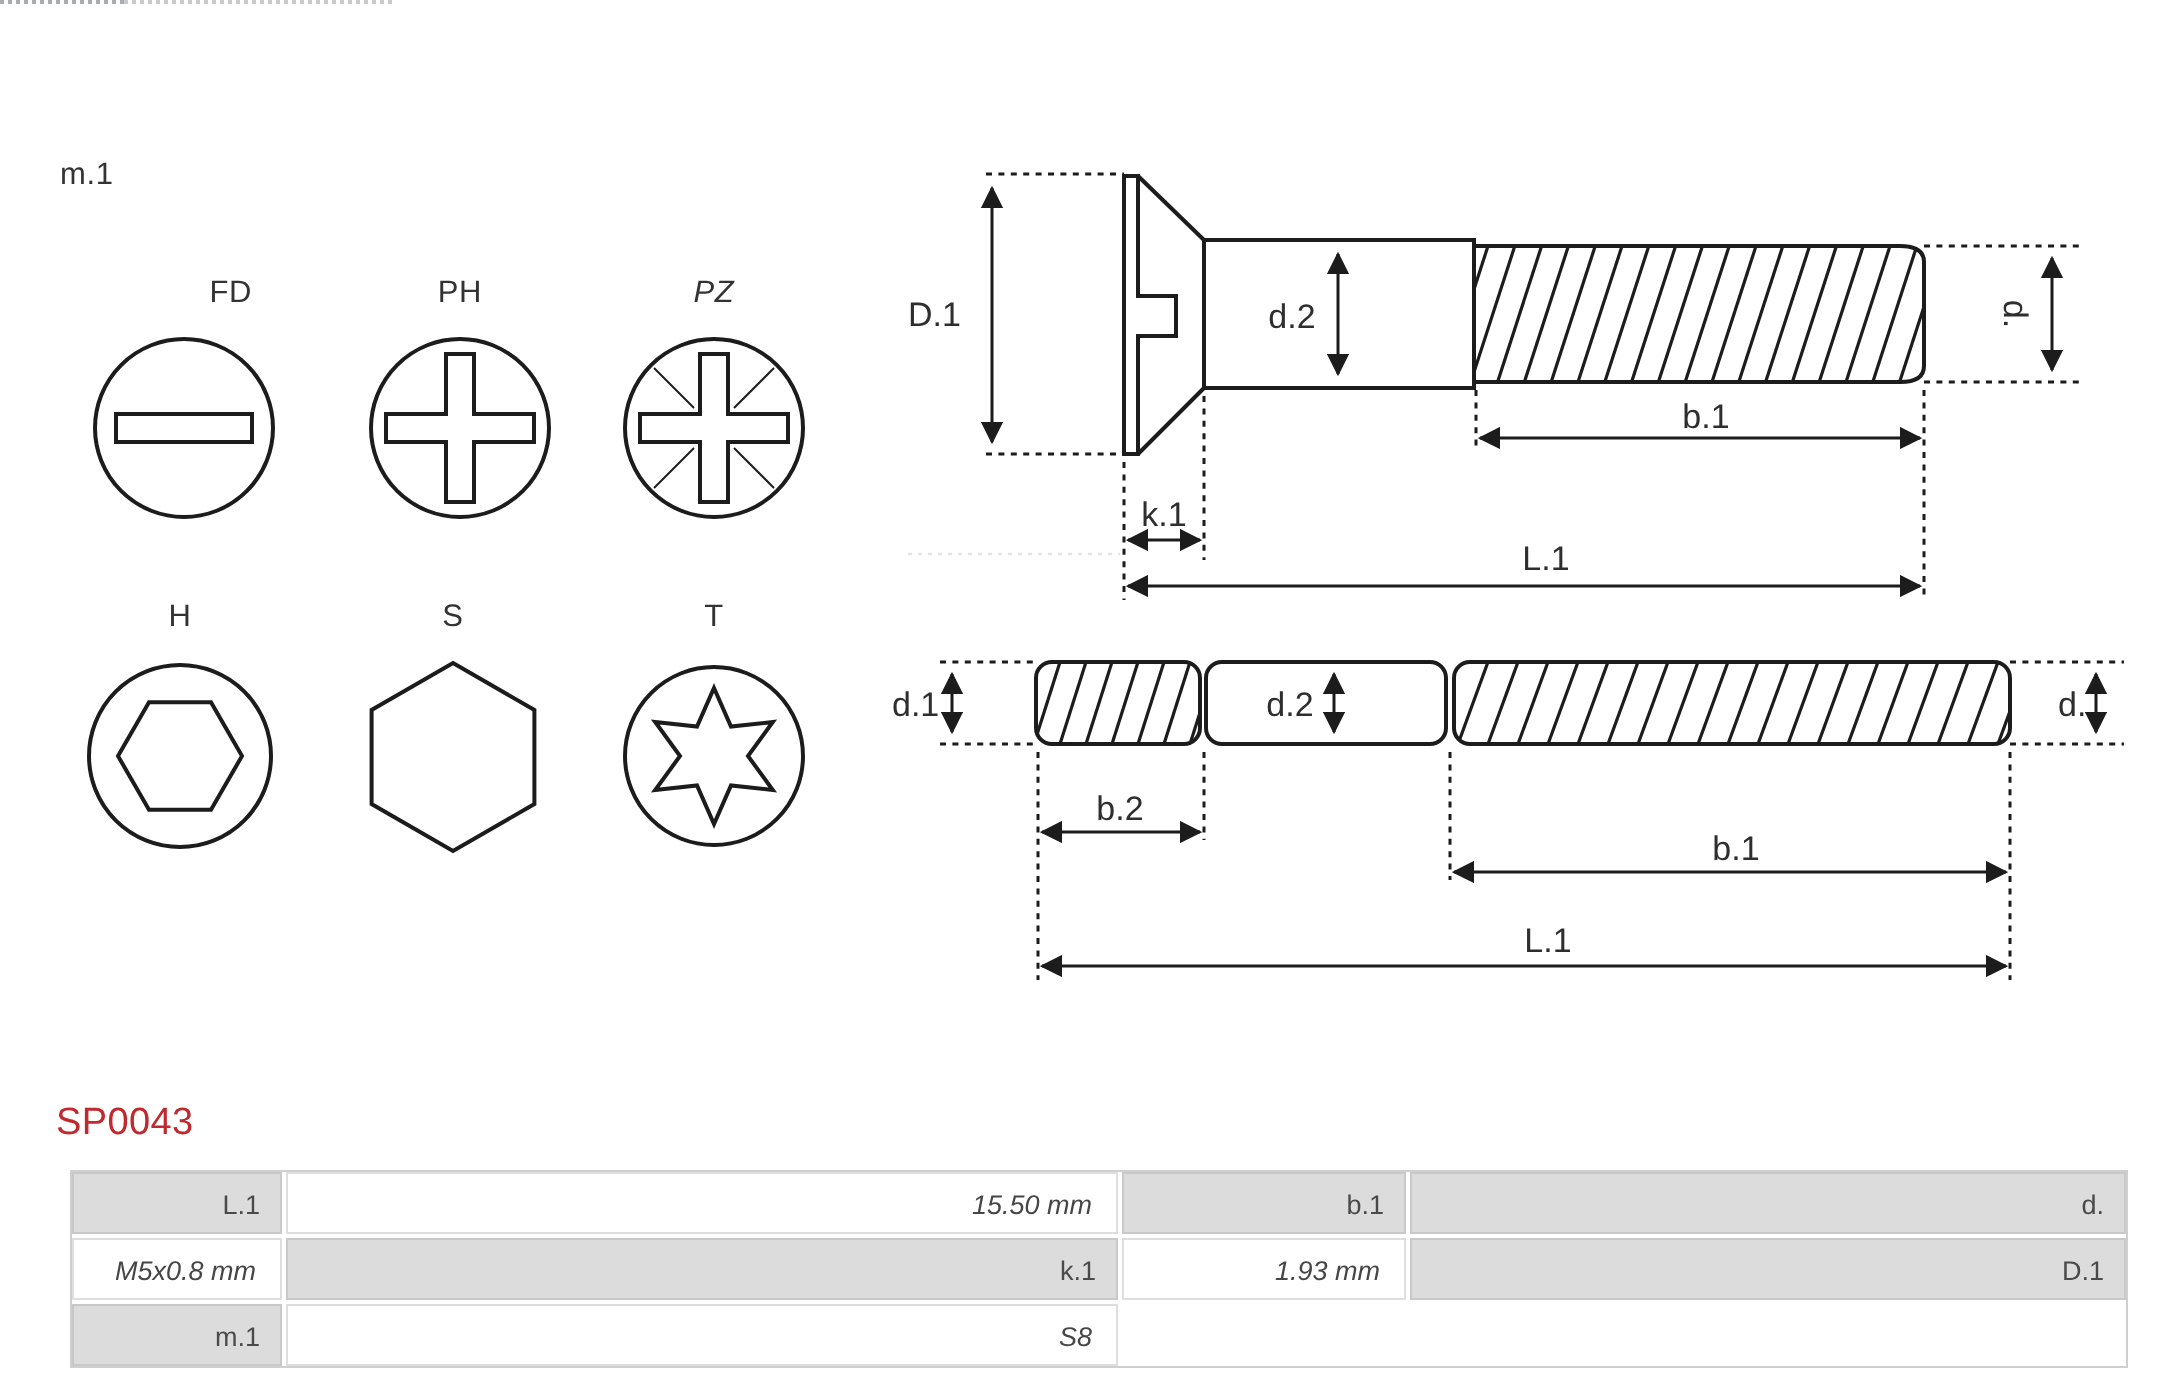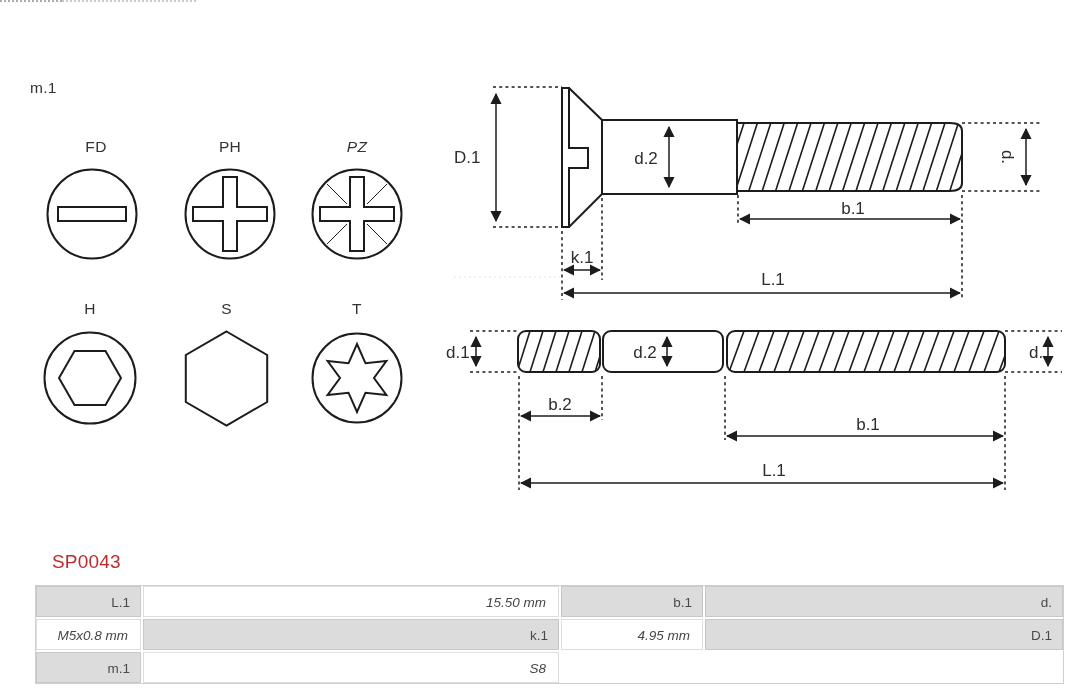--- a/index.html
+++ b/index.html
@@ -38,21 +38,21 @@
 </head>
 <body>
 
 <div id="canvas">
 
   <div class="abs artifact dark" style="left:0;top:0;width:62px;"></div>
   <div class="abs artifact" style="left:62px;top:0;width:134px;"></div>
 
   <div class="abs tag" style="left:30px;top:79px;">m.1</div>
 
-  <div class="abs icon-label" style="left:50px;top:138px;width:92px;">FD</div>
+  <div class="abs icon-label" style="left:34px;top:138px;width:92px;text-align:right;">FD</div>
   <div class="abs icon-label" style="left:184px;top:138px;width:92px;">PH</div>
   <div class="abs icon-label" style="left:311px;top:138px;width:92px;font-style:italic;">PZ</div>
   <div class="abs icon-label" style="left:43px;top:300px;width:94px;">H</div>
   <div class="abs icon-label" style="left:178px;top:300px;width:97px;">S</div>
   <div class="abs icon-label" style="left:311px;top:300px;width:92px;">T</div>
 
   <svg class="abs" style="left:46px;top:168px;" width="92" height="92" viewBox="-46 -46 92 92">
     <circle class="oln" cx="0" cy="0" r="44.5"></circle>
     <rect class="oln" x="-34" y="-7" width="68" height="14"></rect>
   </svg>
@@ -211,30 +211,30 @@
     <line class="dim" x1="81" y1="96" x2="160" y2="96" marker-start="url(#ah2)" marker-end="url(#ah2)"></line>
     <text x="120" y="90" text-anchor="middle">b.2</text>
 
     <line class="dim" x1="287" y1="116" x2="563" y2="116" marker-start="url(#ah2)" marker-end="url(#ah2)"></line>
     <text x="428" y="110" text-anchor="middle">b.1</text>
 
     <line class="dim" x1="81" y1="163" x2="563" y2="163" marker-start="url(#ah2)" marker-end="url(#ah2)"></line>
     <text x="334" y="156" text-anchor="middle">L.1</text>
   </svg>
 
-  <div class="abs" id="product-code" style="left:52px;top:551px;">SP0043</div>
+  <div class="abs" id="product-code" style="left:28px;top:551px;">SP0043</div>
 
   <div class="abs" id="spec-table">
     <div class="cell lbl">L.1</div>
     <div class="cell val">15.50 mm</div>
     <div class="cell lbl">b.1</div>
 
     <div class="cell lbl">d.</div>
     <div class="cell val">M5x0.8 mm</div>
     <div class="cell lbl">k.1</div>
-    <div class="cell val">4.95 mm</div>
+    <div class="cell val">1.93 mm</div>
 
     <div class="cell lbl">D.1</div>
     <div class="cell lbl">m.1</div>
     <div class="cell val">S8</div>
   </div>
 
 </div>
 
 </body></html>

